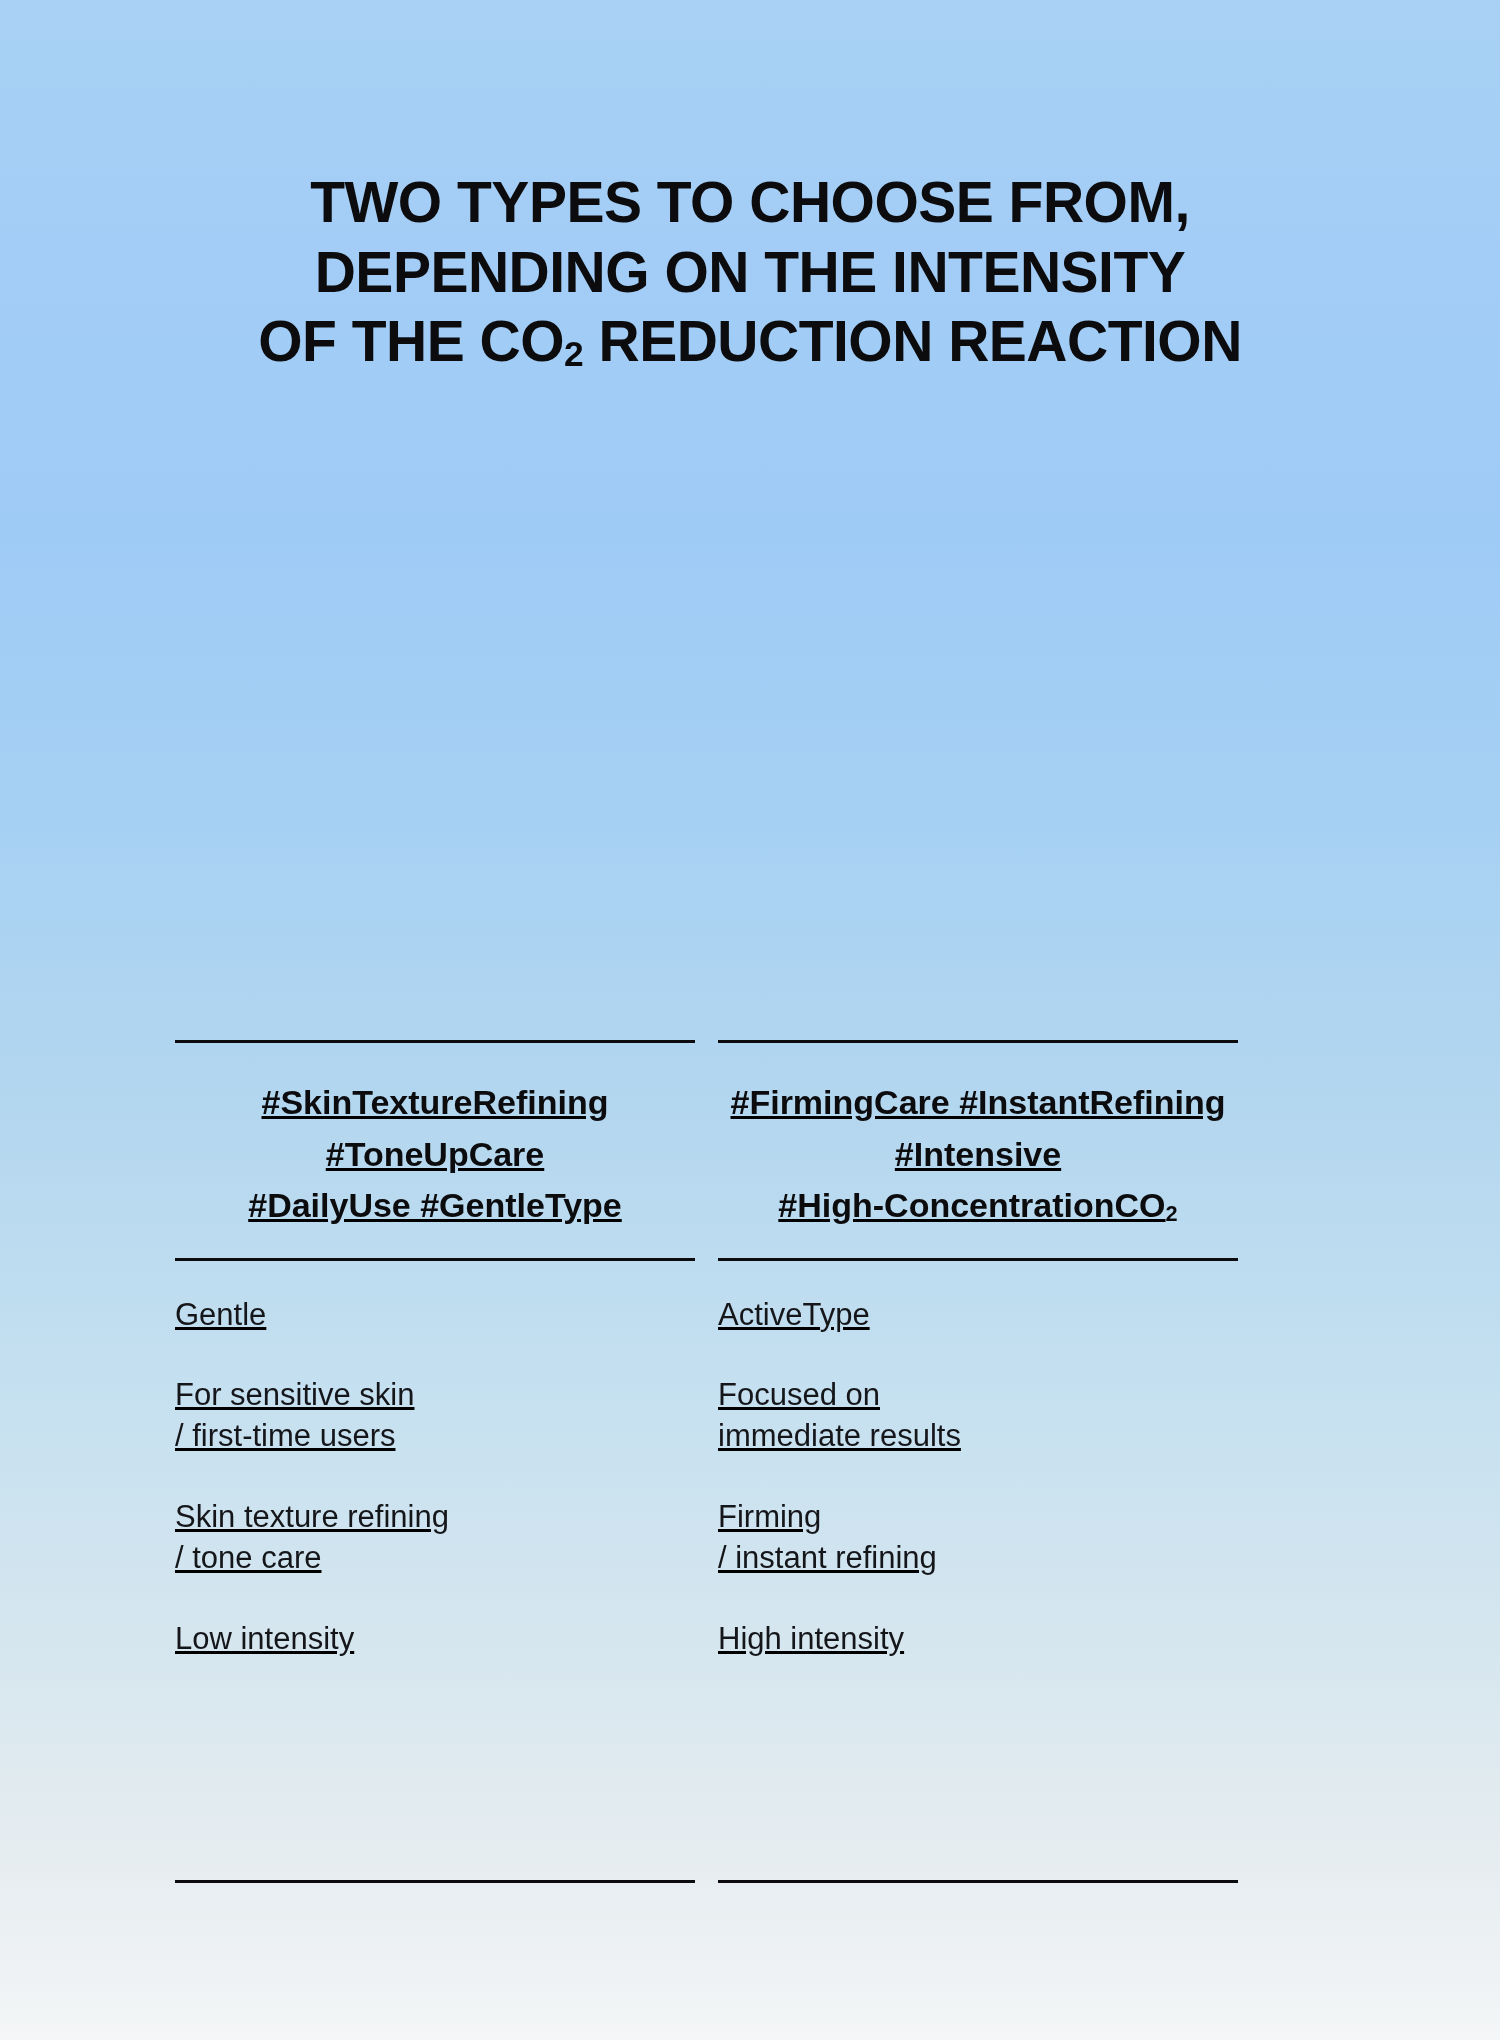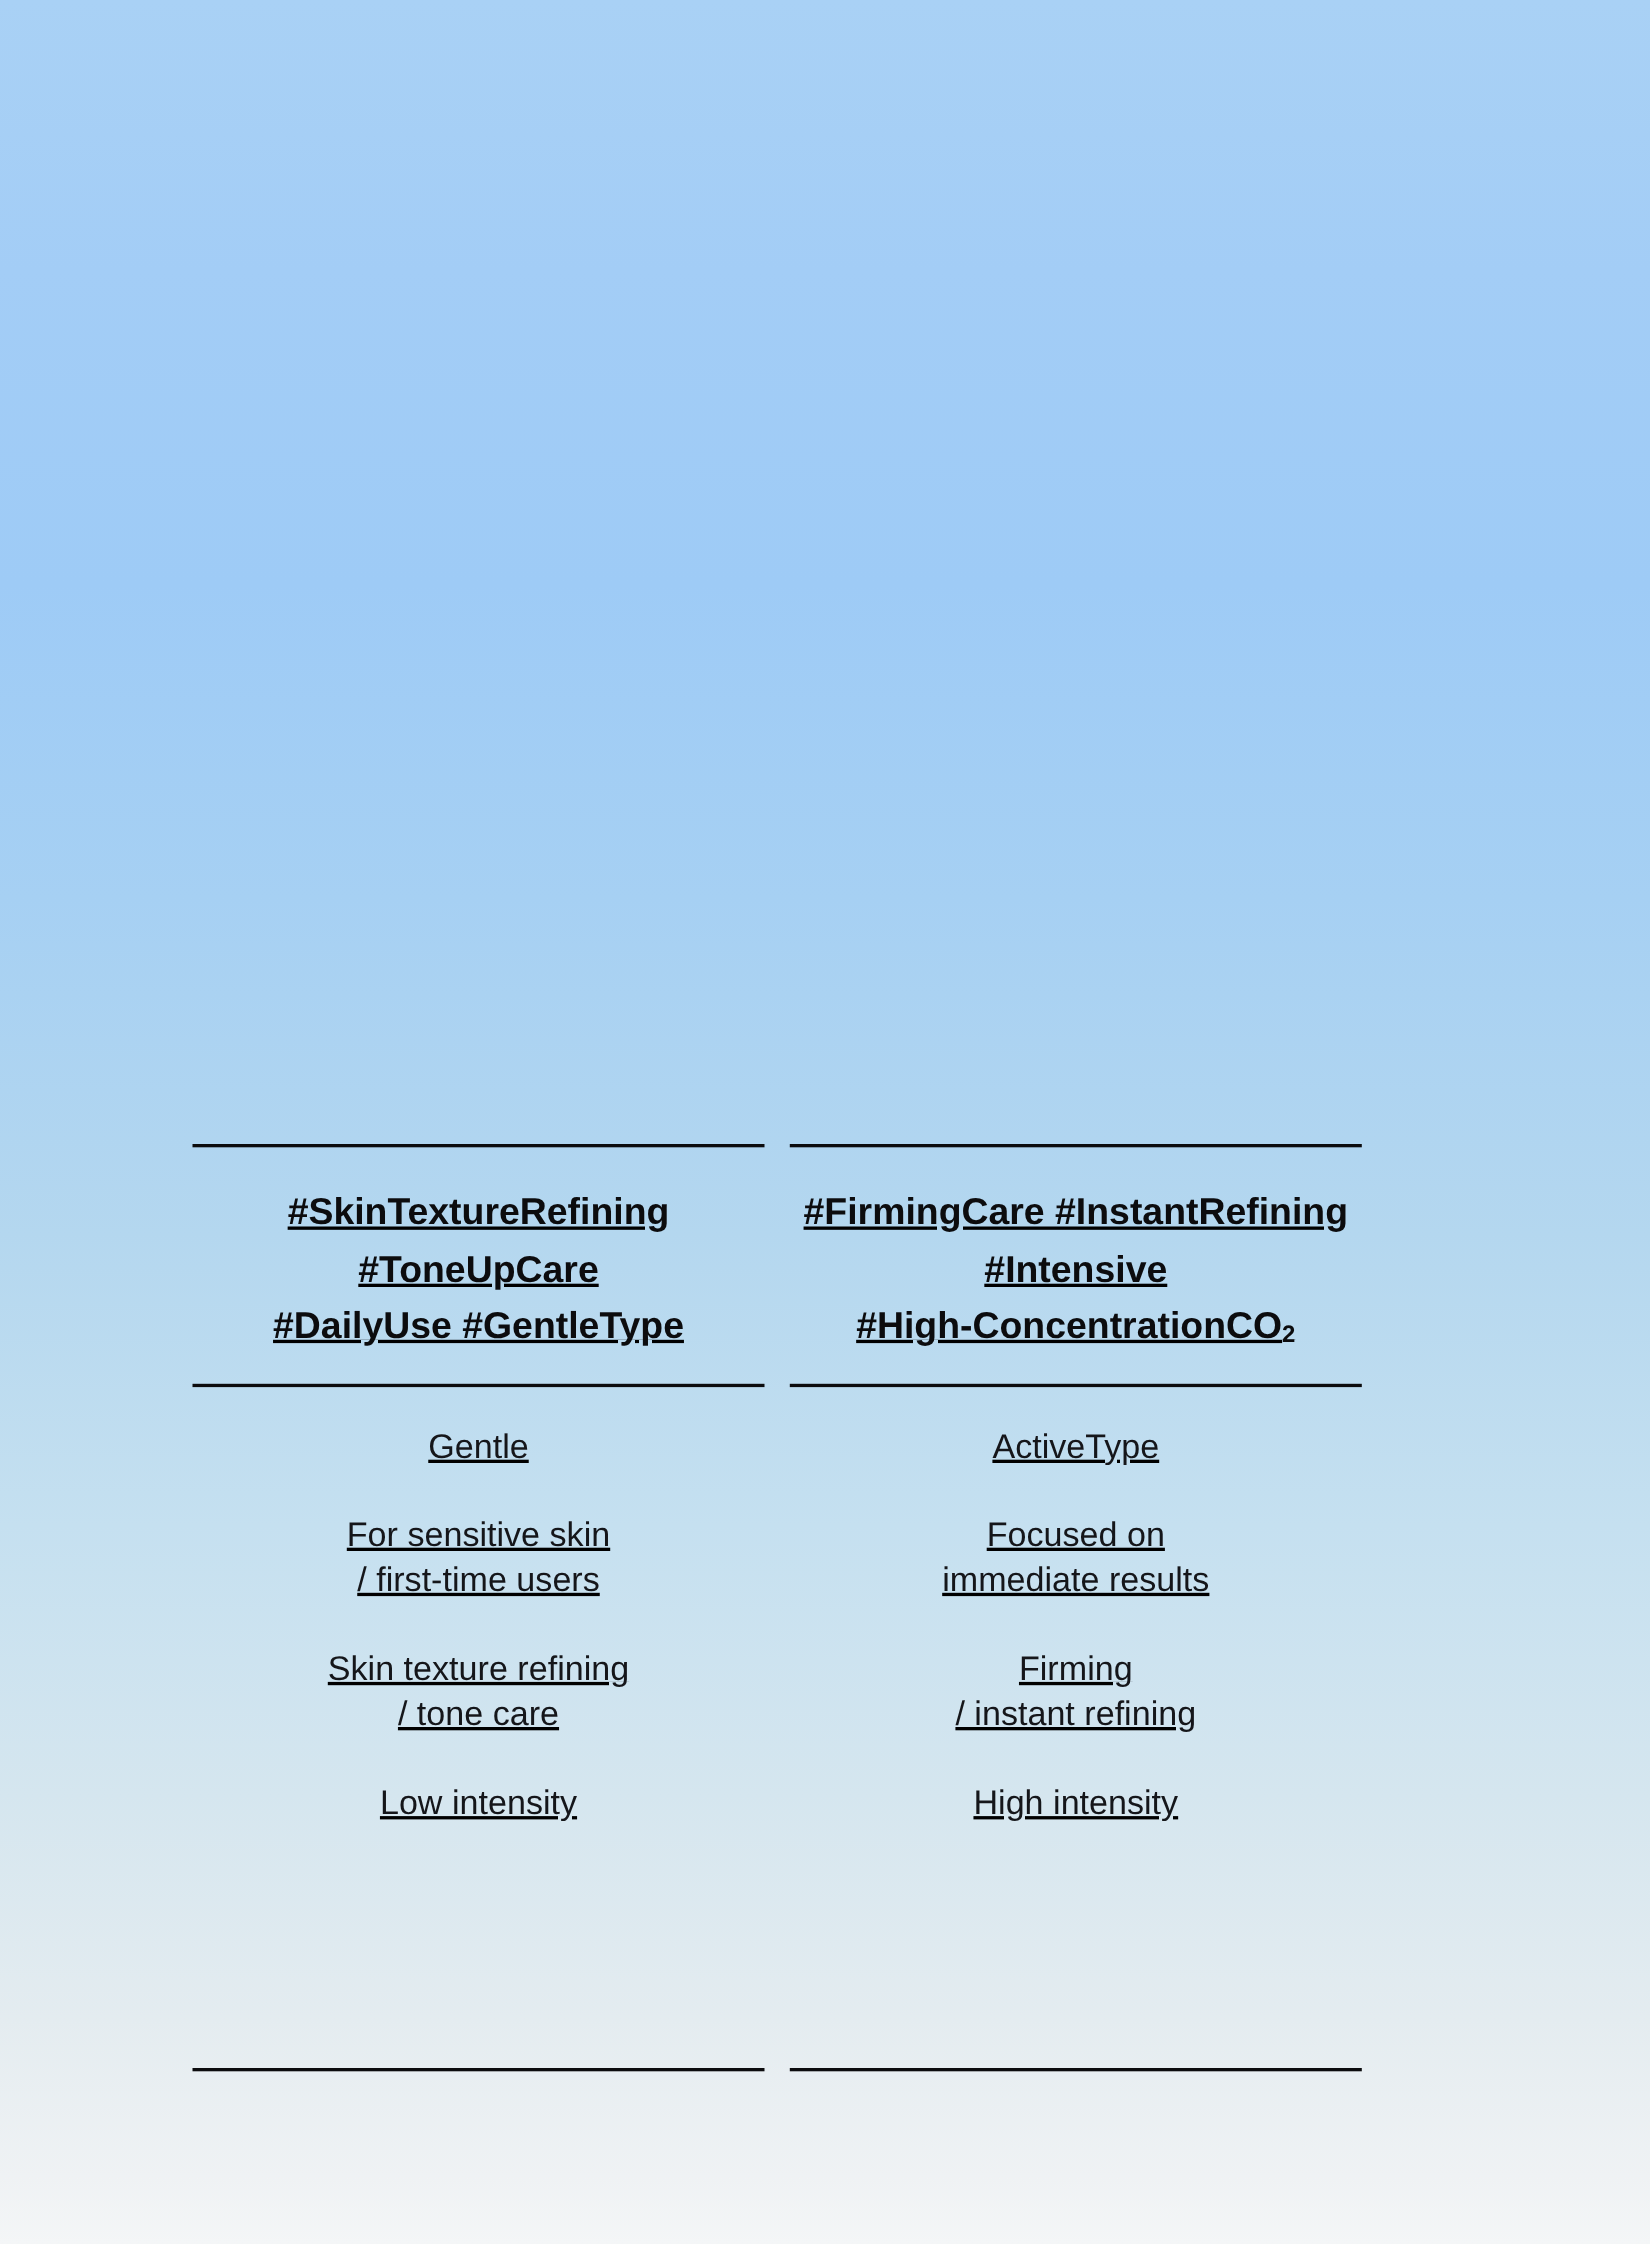--- a/index.html
+++ b/index.html
@@ -160,38 +160,43 @@
     font-weight:bold;
     color:#0c0c0e;
     line-height:1.52;
     padding:34px 0 26px 0;
     white-space:nowrap;
   }
   .tags sub { font-size:0.64em; vertical-align:baseline; position:relative; top:0.16em; }
 
   .features { padding-top:34px; }
   .feature {
-    text-align:center;
+    text-align:left;
     font-size:31px;
     color:#15161a;
     line-height:1.32;
     margin-bottom:40px;
   }
   .feature:last-child { margin-bottom:0; }
 
   .bottom-rule-wrap { position:absolute; top:1880px; left:0; width:1500px; }
   .bottom-rule { position:absolute; height:3px; background:#0c0c0e; width:520px; }
   .bottom-rule.left  { left:175px; }
   .bottom-rule.right { left:718px; }
 </style>
 </head>
 <body>
 
 <div class="page">
 
+  <div class="title-block">
+    <div class="title-line">TWO TYPES TO CHOOSE FROM,</div>
+    <div class="title-line">DEPENDING ON THE INTENSITY</div>
+    <div class="title-line"><span>OF THE CO</span><sub>2</sub><span> REDUCTION REACTION</span></div>
+  </div>
 
   <div class="products">
 
 
 
   </div>
 
   <div class="columns">
 
     <div class="col left">

